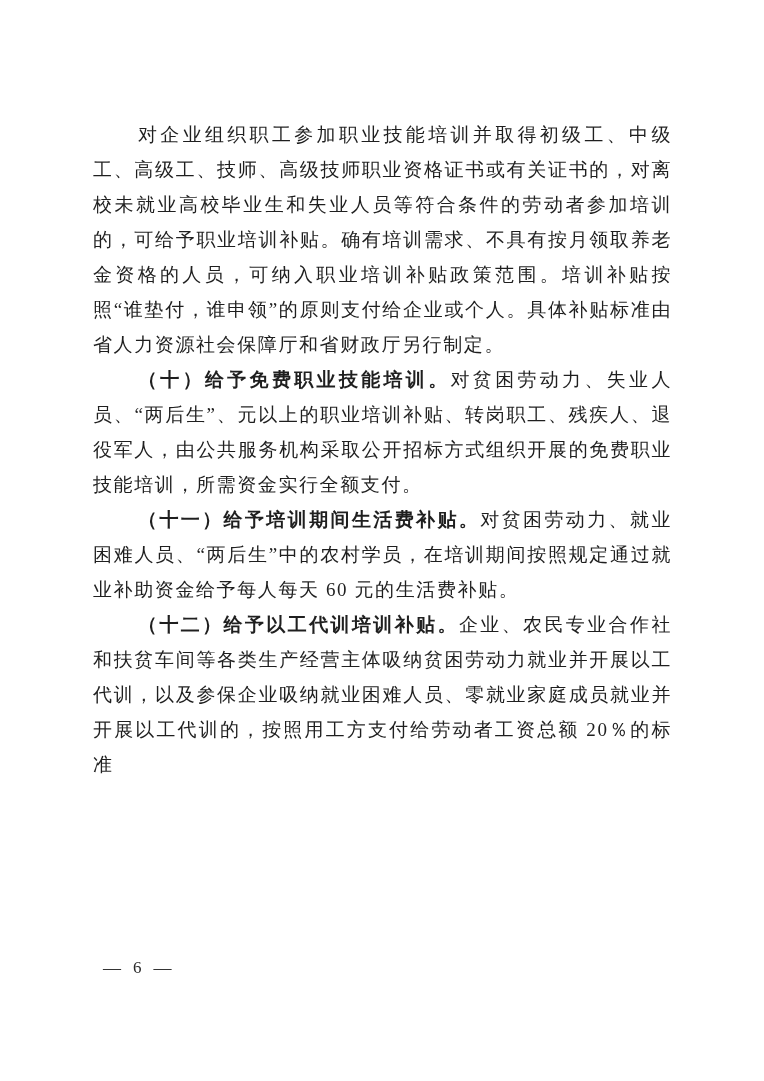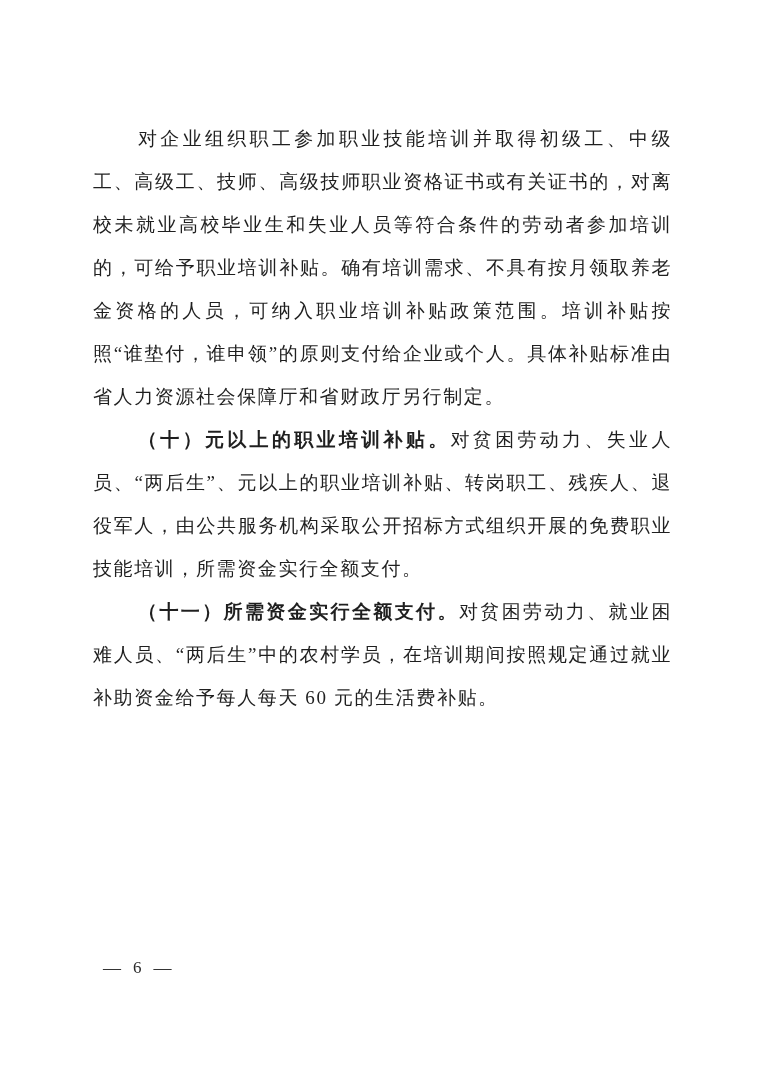--- a/index.html
+++ b/index.html
@@ -17,21 +17,21 @@
     overflow: hidden;
     font-family: "Liberation Serif", "DejaVu Serif", serif;
   }
   .content {
     position: absolute;
     left: 93px;
     top: 117px;
     width: 579px;
     color: #1f1f1f;
     font-size: 19px;
-    line-height: 43px;
+    line-height: 35px;
     letter-spacing: 1.6px;
     text-align: justify;
     text-justify: inter-character;
   }
   .para {
     margin: 0;
     padding: 0;
     text-indent: 45px;
   }
   .para-lead {
@@ -60,24 +60,25 @@
 </head>
 <body>
 
 <div class="page">
 
   <main class="content">
 
     <p class="para"><span class="para-lead"></span><span>对企业组织职工参加职业技能培训并取得初级工、中级工、高级工、技师、高级技师职业资格证书或有关证书的，对离校未就业高校毕业生和失业人员等符合条件的劳动者参加培训的，可给予职业培训补贴。确有培训需求、不具有按月领取养老金资格的人员，可纳入职业培训补贴政策范围。培训补贴按照“谁垫付，谁申领”的原则支付给企业或个人。具体补贴标准由省人力资源社会保障厅和省财政厅另行制定。</span></p>
 
 
-    <p class="para"><span class="para-lead">（十）元以上的职业培训补贴。</span><span>对贫困劳动力、失业人员、“两后生”、元以上的职业培训补贴、转岗职工、残疾人、退役军人，由公共服务机构采取公开招标方式组织开展的免费职业技能培训，所需资金实行全额支付。</span></p>
+    <p class="para"><span class="para-lead">（十）给予免费职业技能培训。</span><span>对贫困劳动力、失业人员、“两后生”、元以上的职业培训补贴、转岗职工、残疾人、退役军人，由公共服务机构采取公开招标方式组织开展的免费职业技能培训，所需资金实行全额支付。</span></p>
 
-    <p class="para"><span class="para-lead">（十一）所需资金实行全额支付。</span><span>对贫困劳动力、就业困难人员、“两后生”中的农村学员，在培训期间按照规定通过就业补助资金给予每人每天 60 元的生活费补贴。</span></p>
+    <p class="para"><span class="para-lead">（十一）给予培训期间生活费补贴。</span><span>对贫困劳动力、就业困难人员、“两后生”中的农村学员，在培训期间按照规定通过就业补助资金给予每人每天 60 元的生活费补贴。</span></p>
 
+    <p class="para"><span class="para-lead">（十二）给予以工代训培训补贴。</span><span>企业、农民专业合作社和扶贫车间等各类生产经营主体吸纳贫困劳动力就业并开展以工代训，以及参保企业吸纳就业困难人员、零就业家庭成员就业并开展以工代训的，按照用工方支付给劳动者工资总额 20％的标准</span></p>
 
   </main>
 
   <footer class="footer">
     <span class="dash">—</span>
     <span class="page-num">6</span>
     <span class="dash">—</span>
   </footer>
 
 </div>

